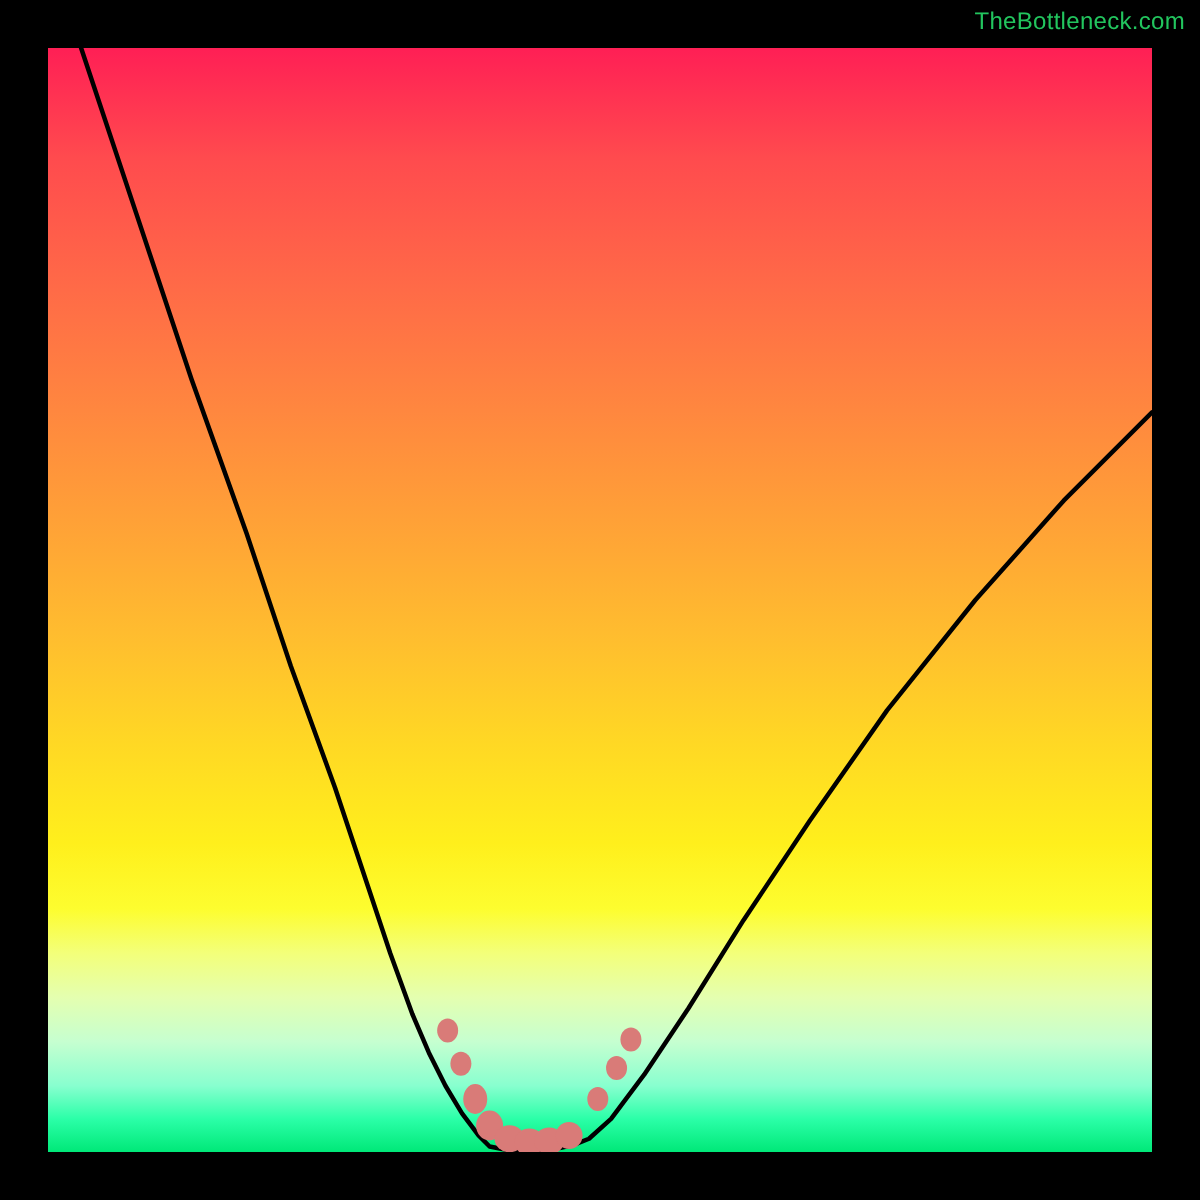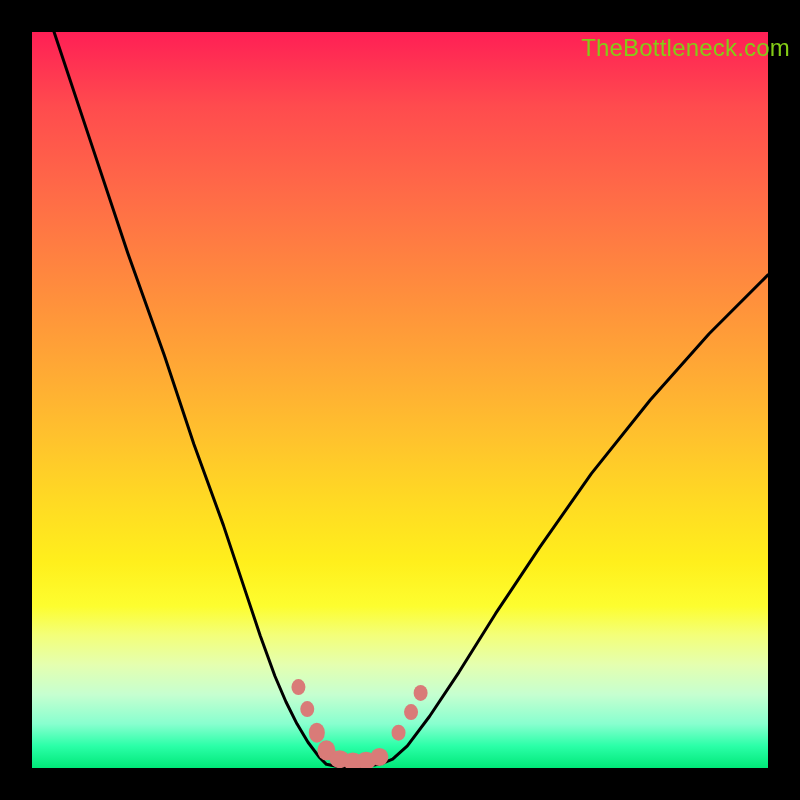--- a/index.html
+++ b/index.html
@@ -40,26 +40,25 @@
       #c6ffd0 90%,
       #88ffcf 94%,
       #2bffa8 97%,
       #00e878 100%
     );
   }
   .watermark {
     position: absolute;
     top: 6px;
     right: 10px;
-    color: #84cc16;
-    font-size: 24px;
+    color: #22c55e;
+    font-size: 16px;
     font-weight: 500;
     letter-spacing: 0.2px;
     user-select: none;
-    margin-top: 28px;
   }
   svg.curves {
     position: absolute;
     top: 0;
     left: 0;
     width: 736px;
     height: 736px;
   }
 </style>
 </head>

